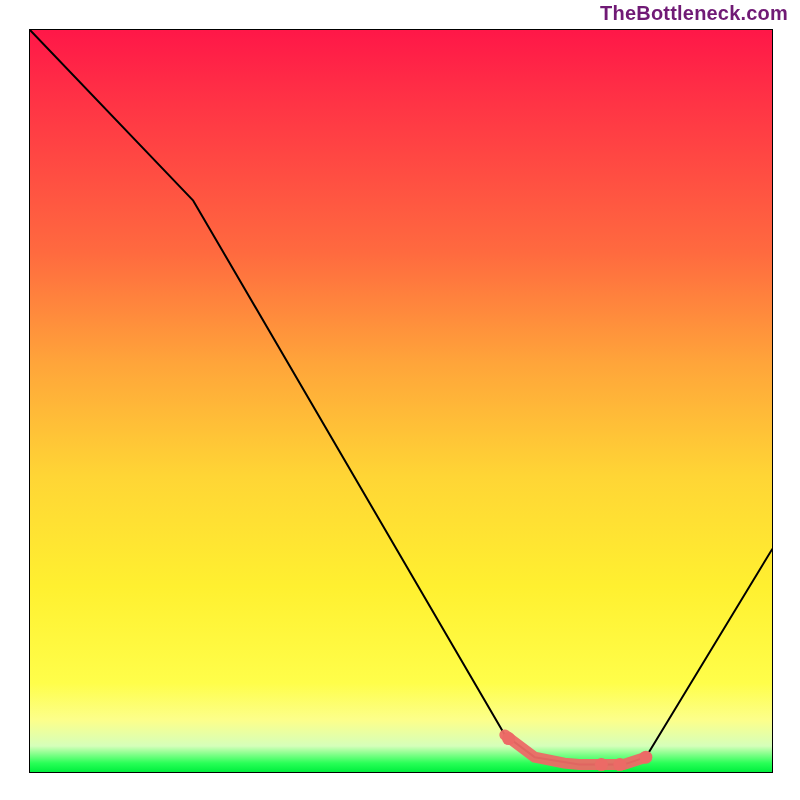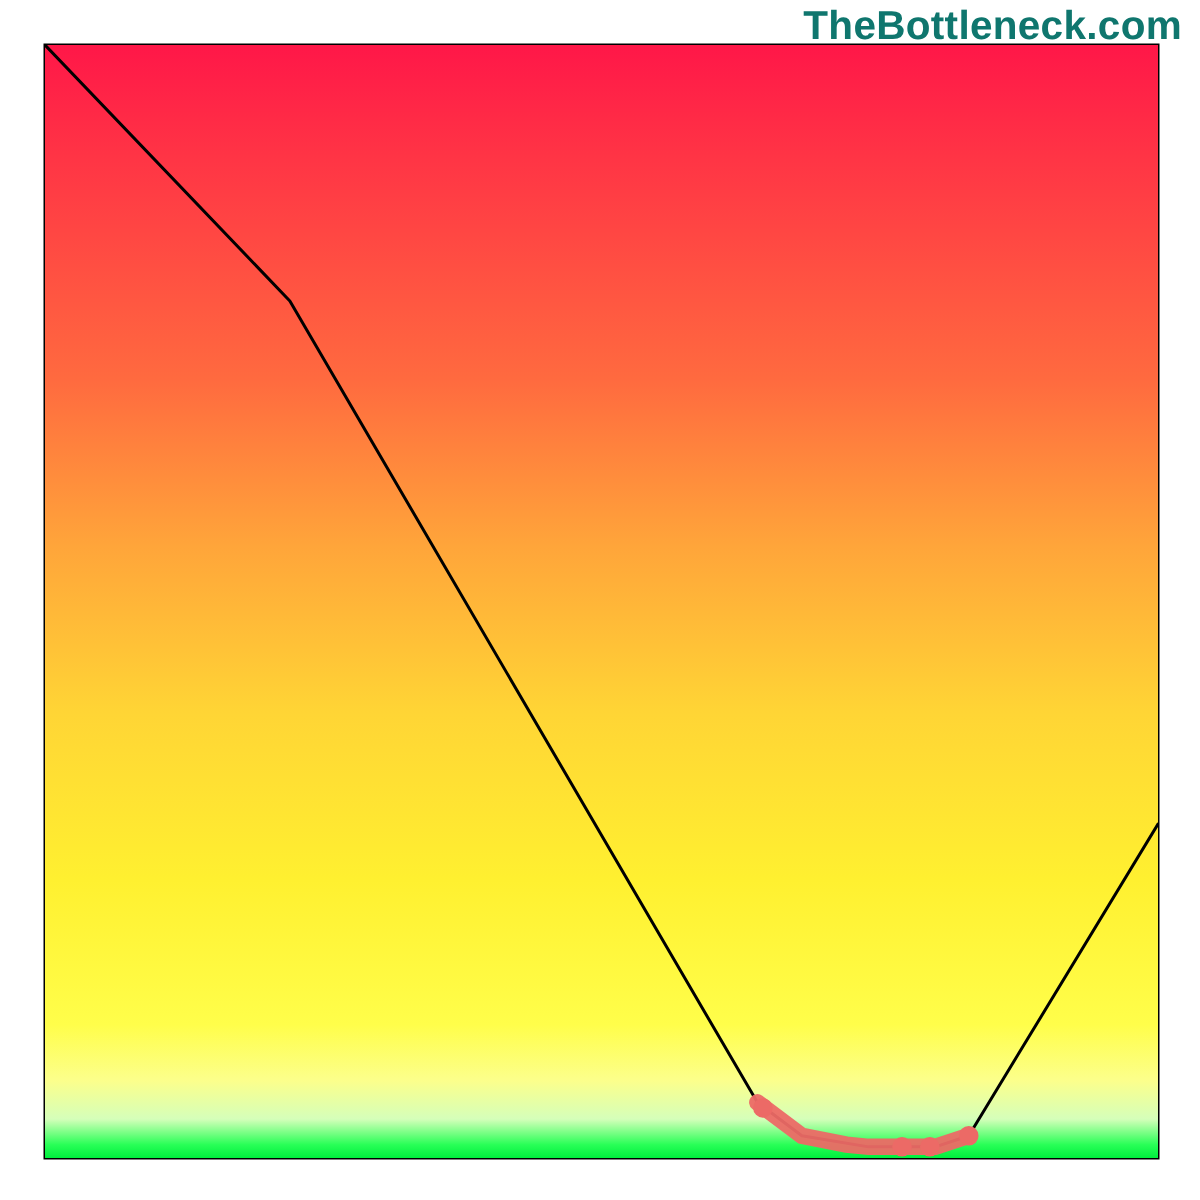--- a/index.html
+++ b/index.html
@@ -16,23 +16,23 @@
     width: 800px;
     height: 800px;
     box-sizing: border-box;
   }
 
   
   #watermark {
     position: absolute;
     top: 2px;
     right: 12px;
-    font-size: 27px;
+    font-size: 20px;
     font-weight: 700;
-    color: #0f766e;
+    color: #701a75;
     letter-spacing: 0.2px;
     user-select: none;
   }
 
   
   #plot-wrap {
     position: absolute;
     left: 29px;
     top: 29px;
     width: 742px;

